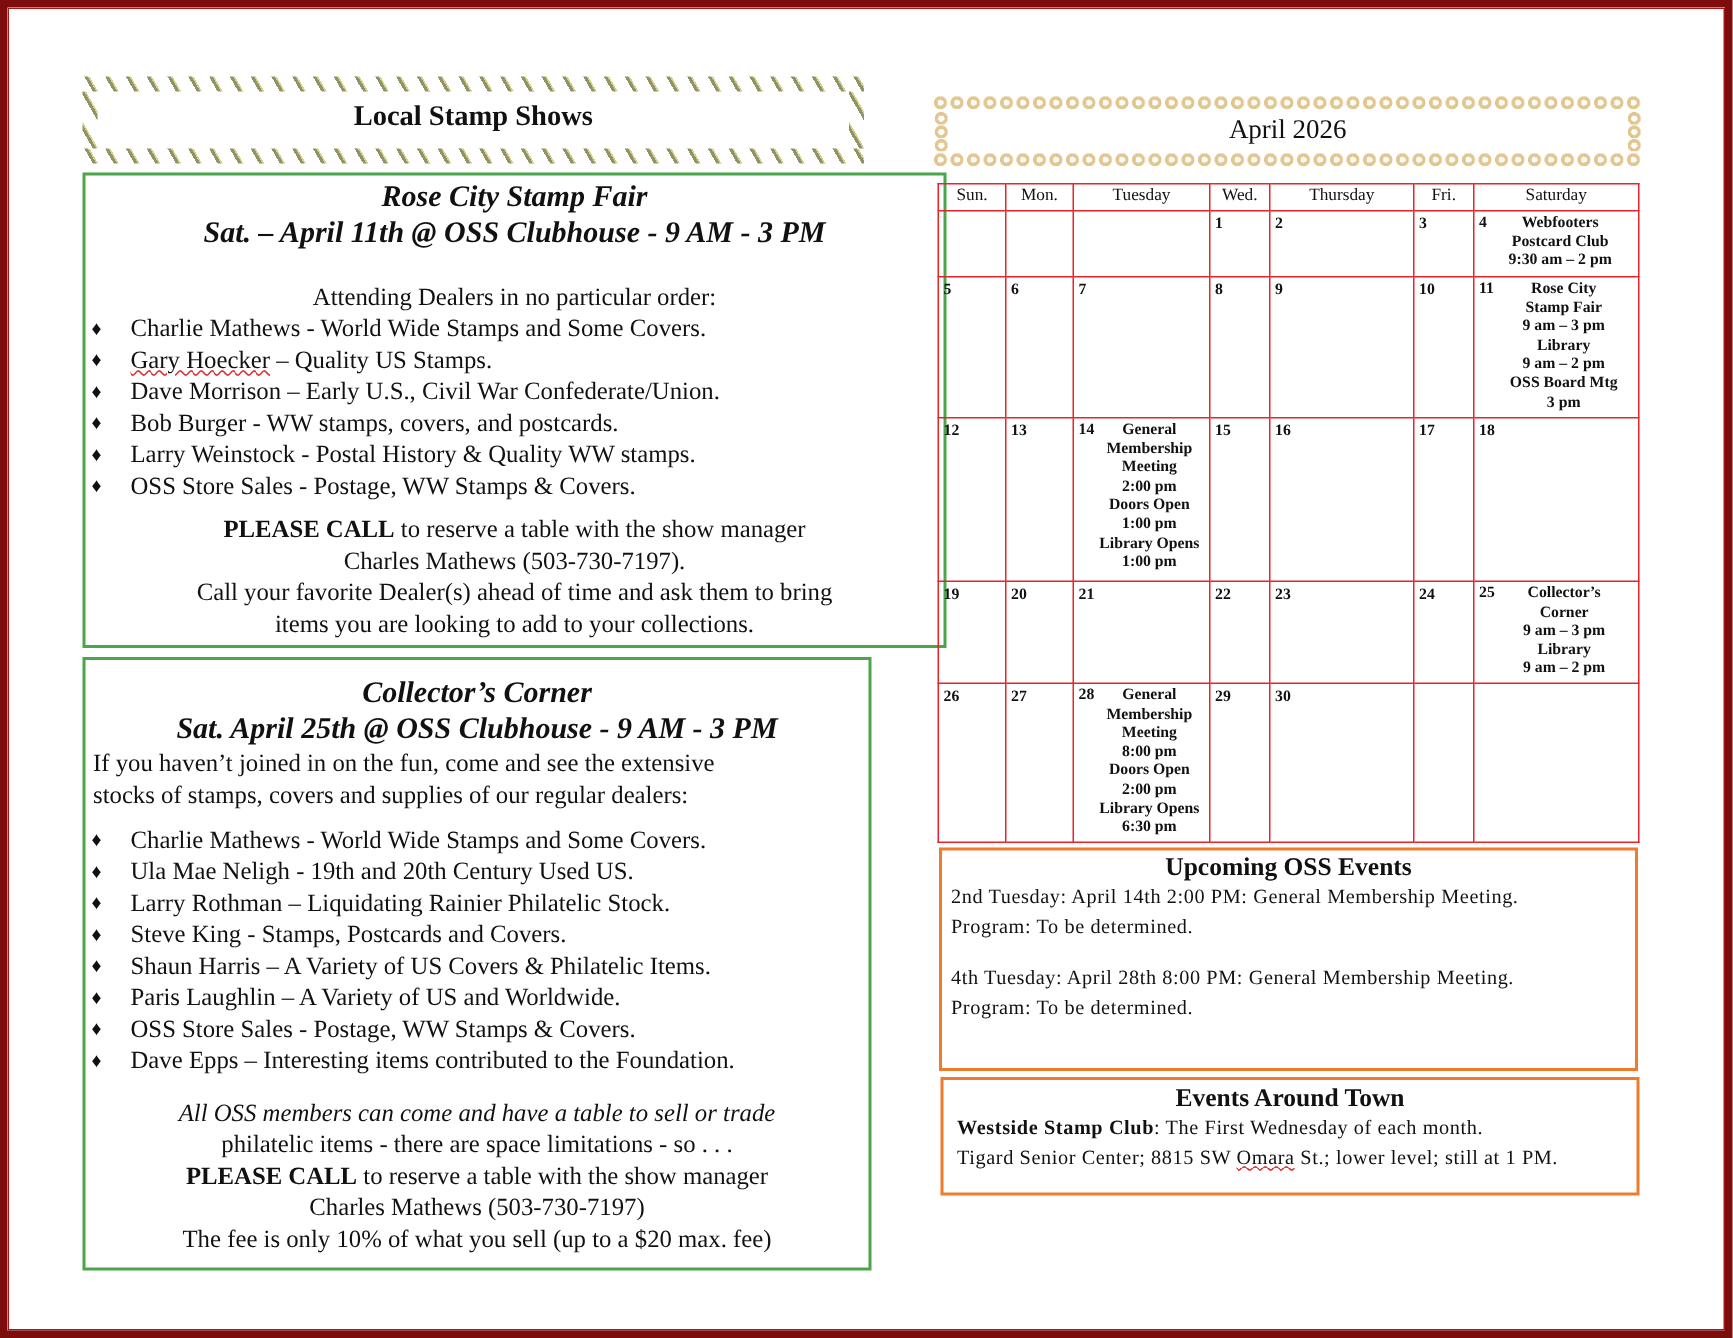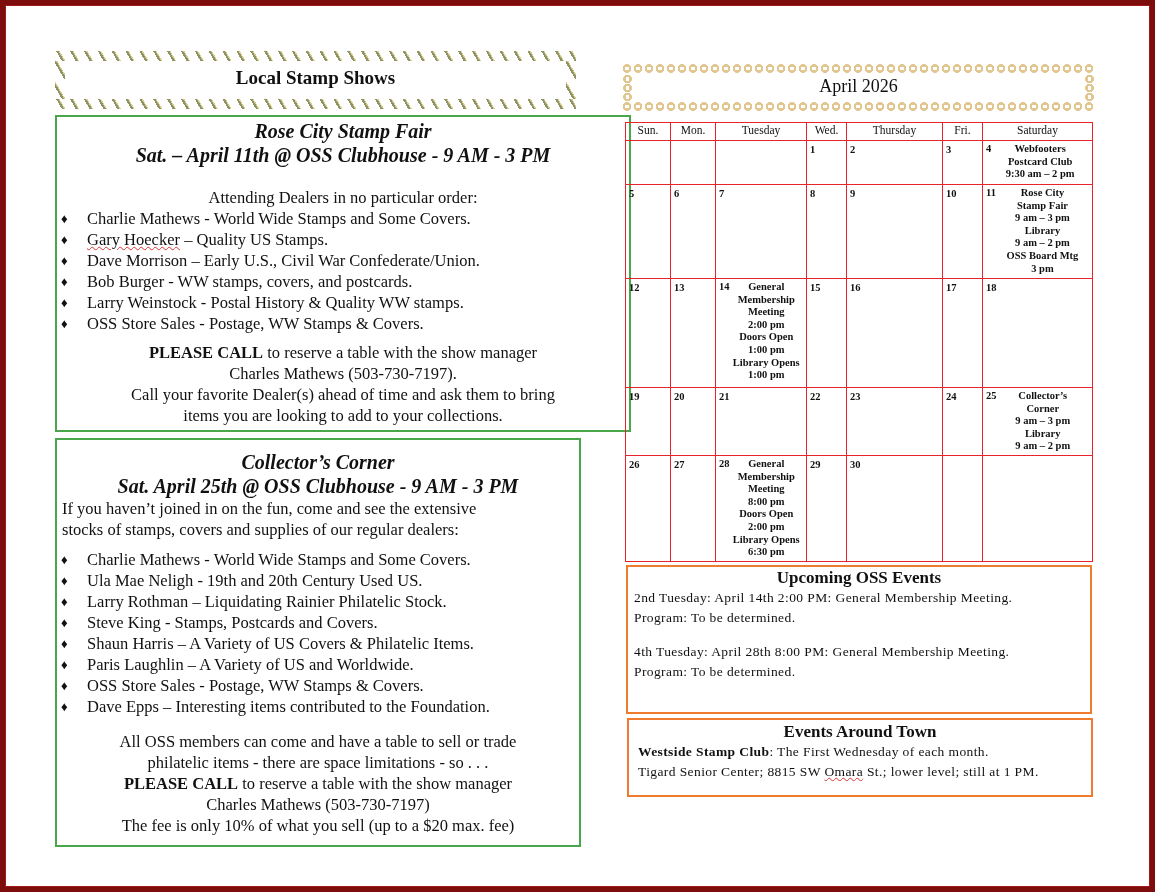--- a/index.html
+++ b/index.html
@@ -82,21 +82,21 @@
   <ul class="dealers" style="margin-top:9px;">
     <li><span class="bullet">♦</span><span>Charlie Mathews - World Wide Stamps and Some Covers.</span></li>
     <li><span class="bullet">♦</span><span>Ula Mae Neligh - 19th and 20th Century Used US.</span></li>
     <li><span class="bullet">♦</span><span>Larry Rothman – Liquidating Rainier Philatelic Stock.</span></li>
     <li><span class="bullet">♦</span><span>Steve King - Stamps, Postcards and Covers.</span></li>
     <li><span class="bullet">♦</span><span>Shaun Harris – A Variety of US Covers &amp; Philatelic Items.</span></li>
     <li><span class="bullet">♦</span><span>Paris Laughlin – A Variety of US and Worldwide.</span></li>
     <li><span class="bullet">♦</span><span>OSS Store Sales - Postage, WW Stamps &amp; Covers.</span></li>
     <li><span class="bullet">♦</span><span>Dave Epps – Interesting items contributed to the Foundation.</span></li>
   </ul>
-  <div class="para center" style="margin-top:14px;">All OSS members can come and have a table to sell or trade</div>
+  <div class="para center" style="margin-top:14px;font-style:italic;">All OSS members can come and have a table to sell or trade</div>
   <div class="para center">philatelic items - there are space limitations - so . . .</div>
   <div class="para center">
     <b>PLEASE CALL</b><span> to reserve a table with the show manager</span>
   </div>
   <div class="para center">Charles Mathews (503-730-7197)</div>
   <div class="para center">The fee is only 10% of what you sell (up to a $20 max. fee)</div>
 </div>
 
 <div class="cal-header">
   <div class="dots-row" style="top:0"></div>

